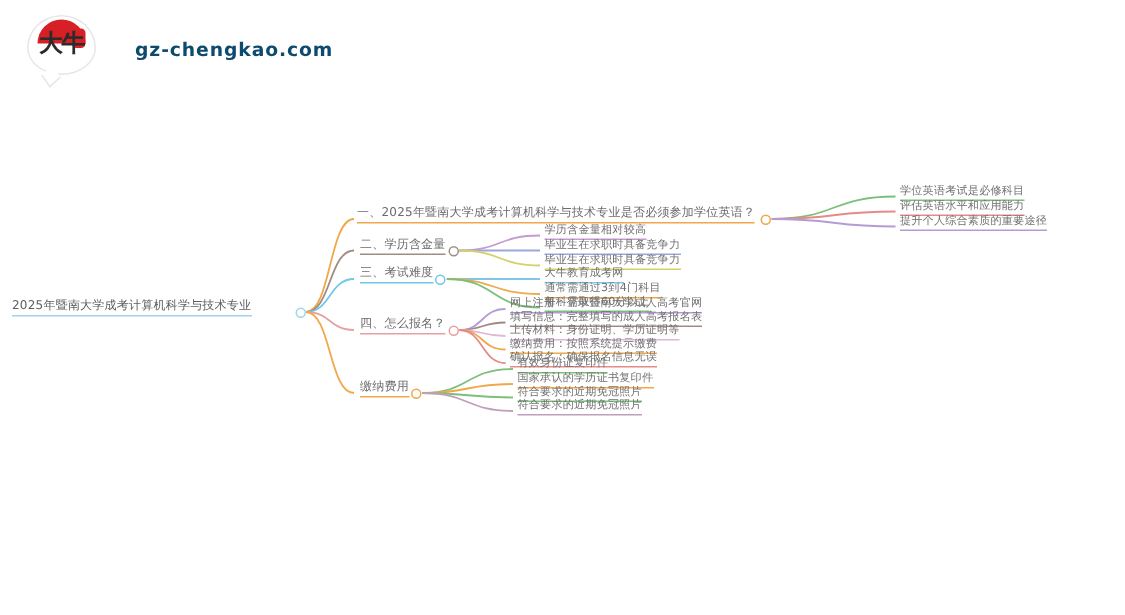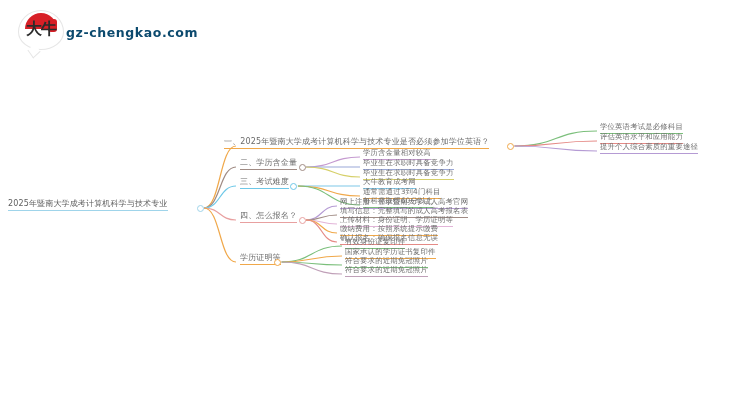--- a/index.html
+++ b/index.html
@@ -4,21 +4,21 @@
 <style>
   html,body{margin:0;padding:0;}
   body{
     width:750px;height:410px;background:#ffffff;
     font-family:"DejaVu Sans","Liberation Sans",sans-serif;
     overflow:hidden;position:relative;
   }
   #stage{position:absolute;left:0;top:0;width:750px;height:410px;}
 
   
-  .logo-wrap{position:absolute;left:18px;top:8px;display:flex;align-items:center;gap:0;}
+  .logo-wrap{position:absolute;left:18px;top:8px;display:flex;align-items:center;gap:24px;}
   .logo-mark{position:relative;width:48px;height:48px;}
   .logo-bubble{
     position:absolute;left:0;top:2px;width:46px;height:40px;
     background:#ffffff;border:1.6px solid #e6e6e6;border-radius:50% 50% 50% 50%/55% 55% 45% 45%;
     box-sizing:border-box;
   }
   .logo-bubble:after{
     content:"";position:absolute;left:10px;bottom:-7px;width:9px;height:9px;
     background:#ffffff;border-right:1.6px solid #e6e6e6;border-bottom:1.6px solid #e6e6e6;
     transform:rotate(55deg) skew(8deg);
@@ -101,21 +101,21 @@
       <path d="M204,208 C220.64,208 219.36,262 236,262" fill="none" stroke="#f0a84a" stroke-width="1.2"></path>
       <path d="M281.609375,262 C313.0125,262 310.596875,246 342,246" fill="none" stroke="#7bbf7b" stroke-width="1.2"></path>
       <path d="M281.609375,262 C313.0125,262 310.596875,256 342,256" fill="none" stroke="#f0a84a" stroke-width="1.2"></path>
       <path d="M281.609375,262 C313.0125,262 310.596875,265 342,265" fill="none" stroke="#7bbf7b" stroke-width="1.2"></path>
       <path d="M281.609375,262 C313.0125,262 310.596875,274 342,274" fill="none" stroke="#c0a0b8" stroke-width="1.2"></path>
     </svg>
 
   <div id="nodes">
       <div class="node root ul" style="left: 8px; top: 199px; border-bottom-color: rgb(159, 212, 234);">2025年暨南大学成考计算机科学与技术专业</div>
       <div class="dot" style="left: 196.5px; top: 204.5px; border: 1.3px solid rgb(159, 212, 234);"></div>
-      <div class="node l1 ul" style="left: 224px; top: 137px; border-bottom-color: rgb(240, 168, 74);">一、2025年暨南大学成考计算机科学与技术专业是否必须参加学位英语？</div>
+      <div class="node l1 ul" style="left: 238px; top: 137px; border-bottom-color: rgb(240, 168, 74);">一、2025年暨南大学成考计算机科学与技术专业是否必须参加学位英语？</div>
       <div class="dot" style="left: 506.969px; top: 142.5px; border: 1.3px solid rgb(240, 168, 74);"></div>
       <div class="node l2 ul" style="left: 600px; top: 122px; border-bottom-color: rgb(123, 191, 123);">学位英语考试是必修科目</div>
       <div class="node l2 ul" style="left: 600px; top: 132px; border-bottom-color: rgb(229, 138, 134);">评估英语水平和应用能力</div>
       <div class="node l2 ul" style="left: 600px; top: 142px; border-bottom-color: rgb(181, 155, 212);">提升个人综合素质的重要途径</div>
       <div class="node l1 ul" style="left: 240px; top: 158px; border-bottom-color: rgb(160, 139, 132);">二、学历含金量</div>
       <div class="dot" style="left: 298.562px; top: 163.5px; border: 1.3px solid rgb(160, 139, 132);"></div>
       <div class="node l2 ul" style="left: 363px; top: 148px; border-bottom-color: rgb(197, 154, 208);">学历含金量相对较高</div>
       <div class="node l2 ul" style="left: 363px; top: 158px; border-bottom-color: rgb(154, 167, 216);">毕业生在求职时具备竞争力</div>
       <div class="node l2 ul" style="left: 363px; top: 168px; border-bottom-color: rgb(214, 208, 106);">毕业生在求职时具备竞争力</div>
       <div class="node l1 ul" style="left: 240px; top: 177px; border-bottom-color: rgb(110, 200, 232);">三、考试难度</div>
@@ -123,21 +123,21 @@
       <div class="node l2 ul" style="left: 363px; top: 177px; border-bottom-color: rgb(127, 199, 232);">大牛教育成考网</div>
       <div class="node l2 ul" style="left: 363px; top: 187px; border-bottom-color: rgb(240, 168, 74);">通常需通过3到4门科目</div>
       <div class="node l2 ul" style="left: 363px; top: 196px; border-bottom-color: rgb(123, 191, 123);">每科需取得60分以上</div>
       <div class="node l1 ul" style="left: 240px; top: 211px; border-bottom-color: rgb(232, 160, 160);">四、怎么报名？</div>
       <div class="dot" style="left: 298.562px; top: 216.5px; border: 1.3px solid rgb(232, 160, 160);"></div>
       <div class="node l2 ul" style="left: 340px; top: 197px; border-bottom-color: rgb(181, 155, 212);">网上注册：登录暨南大学成人高考官网</div>
       <div class="node l2 ul" style="left: 340px; top: 206px; border-bottom-color: rgb(160, 139, 132);">填写信息：完整填写的成人高考报名表</div>
       <div class="node l2 ul" style="left: 340px; top: 215px; border-bottom-color: rgb(226, 180, 216);">上传材料：身份证明、学历证明等</div>
       <div class="node l2 ul" style="left: 340px; top: 224px; border-bottom-color: rgb(240, 168, 74);">缴纳费用：按照系统提示缴费</div>
       <div class="node l2 ul" style="left: 340px; top: 233px; border-bottom-color: rgb(229, 138, 134);">确认报名：确保报名信息无误</div>
-      <div class="node l1 ul" style="left: 240px; top: 253px; border-bottom-color: rgb(240, 168, 74);">学历证明等</div>
+      <div class="node l1 ul" style="left: 240px; top: 253px; border-bottom-color: rgb(240, 168, 74);">缴纳费用</div>
       <div class="dot" style="left: 274.109px; top: 258.5px; border: 1.3px solid rgb(240, 168, 74);"></div>
       <div class="node l2 ul" style="left: 345px; top: 237px; border-bottom-color: rgb(123, 191, 123);">有效身份证复印件</div>
       <div class="node l2 ul" style="left: 345px; top: 247px; border-bottom-color: rgb(240, 168, 74);">国家承认的学历证书复印件</div>
       <div class="node l2 ul" style="left: 345px; top: 256px; border-bottom-color: rgb(123, 191, 123);">符合要求的近期免冠照片</div>
       <div class="node l2 ul" style="left: 345px; top: 265px; border-bottom-color: rgb(192, 160, 184);">符合要求的近期免冠照片</div>
     </div>
 
 </div>
 
 </body></html>

